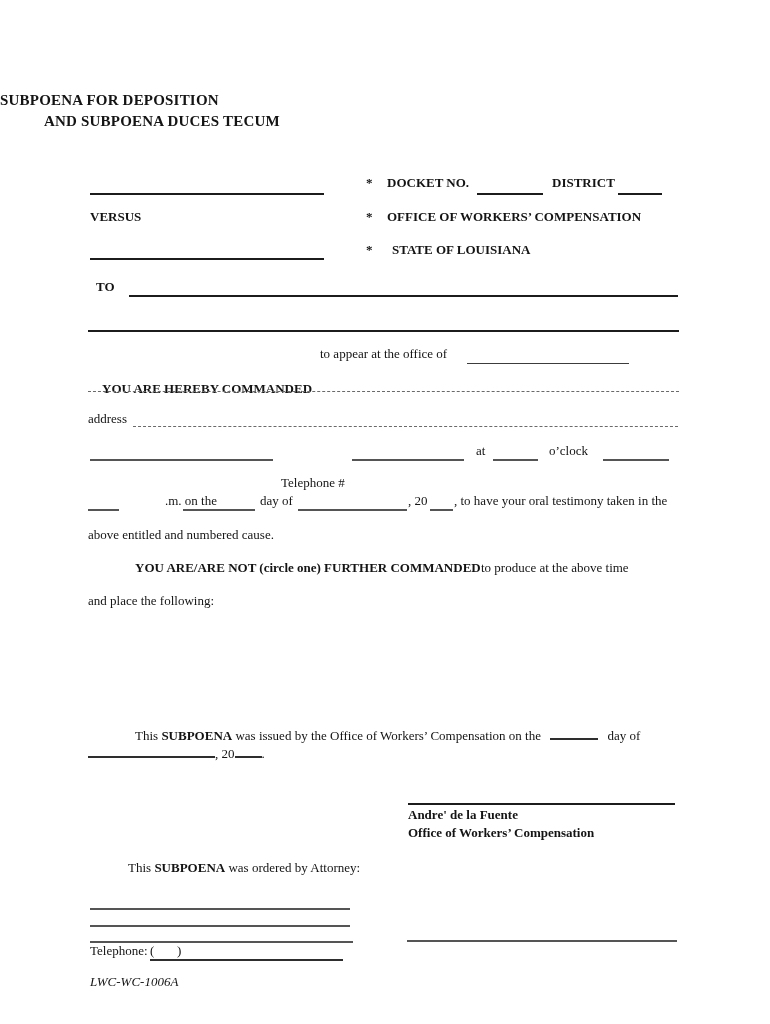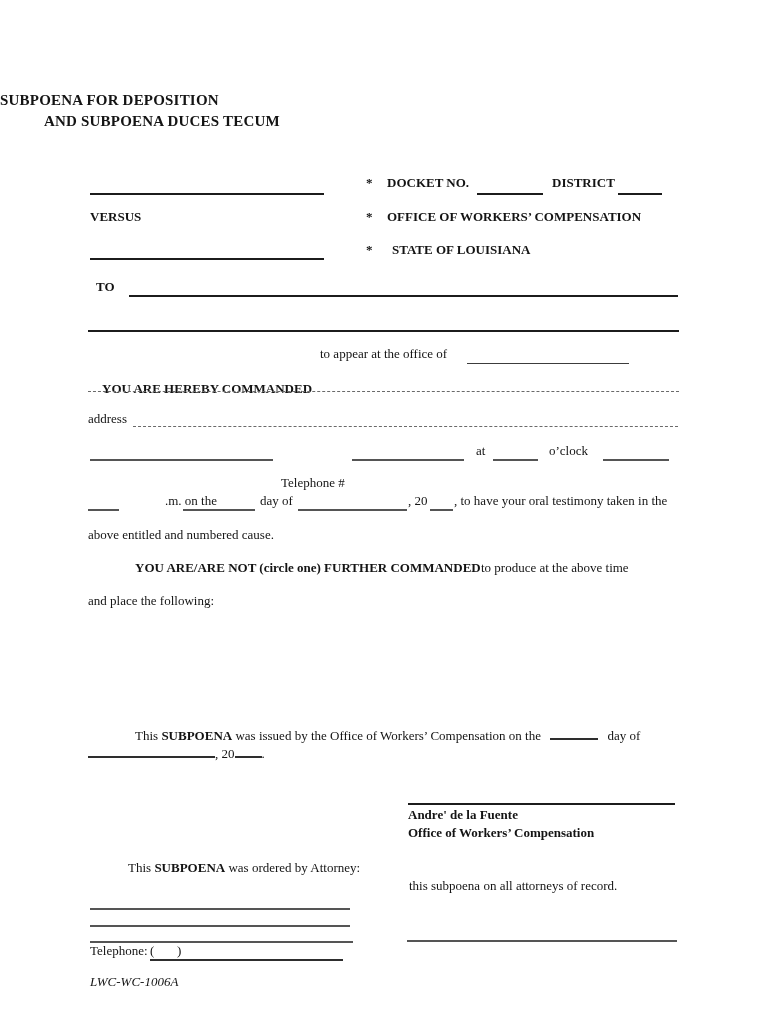--- a/index.html
+++ b/index.html
@@ -91,21 +91,20 @@
     <span class="ifield" style="width:127px;"></span><span>, 20</span><span class="ifield" style="width:27px;"></span><span>.</span>
   </div>
 
   <div class="field black" style="left:408px;top:786px;width:267px;height:17px;"></div>
   <span class="t b" style="left:408px;top:807px;">Andre' de la Fuente</span>
   <span class="t b" style="left:408px;top:825px;">Office of Workers’ Compensation</span>
 
   <div class="row" style="left:88px;top:860px;margin-left:40px;">
     <span>This </span><span class="b">SUBPOENA</span><span> was ordered by Attorney:</span>
   </div>
-  <span class="t" style="left:409px;top:878px;">this subpoena on all attorneys of record.</span>
 
   <div class="field gray" style="left:90px;top:891px;width:260px;height:17px;"></div>
   <div class="field gray" style="left:90px;top:908px;width:260px;height:17px;"></div>
   <div class="field gray" style="left:90px;top:924px;width:263px;height:17px;"></div>
   <div class="field gray" style="left:407px;top:923px;width:270px;height:17px;"></div>
 
   <span class="t" style="left:90px;top:943px;">Telephone:</span>
   <span class="t" style="left:150px;top:943px;width:193px;display:inline-block;border-bottom:2px solid #2e2e2e;height:16px;">(&nbsp;&nbsp;&nbsp;&nbsp;&nbsp;&nbsp;&nbsp;)</span>
 
   <span class="t" style="left:90px;top:974px;font-style:italic;">LWC-WC-1006A</span>

